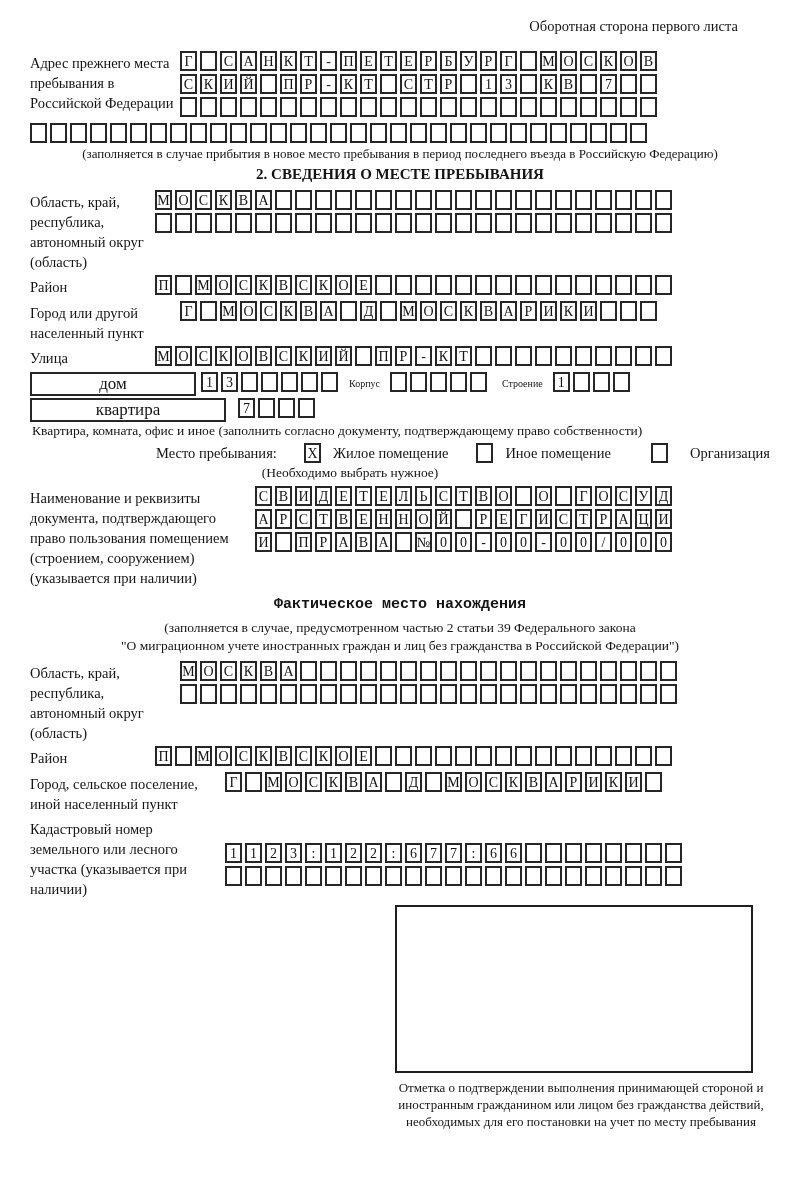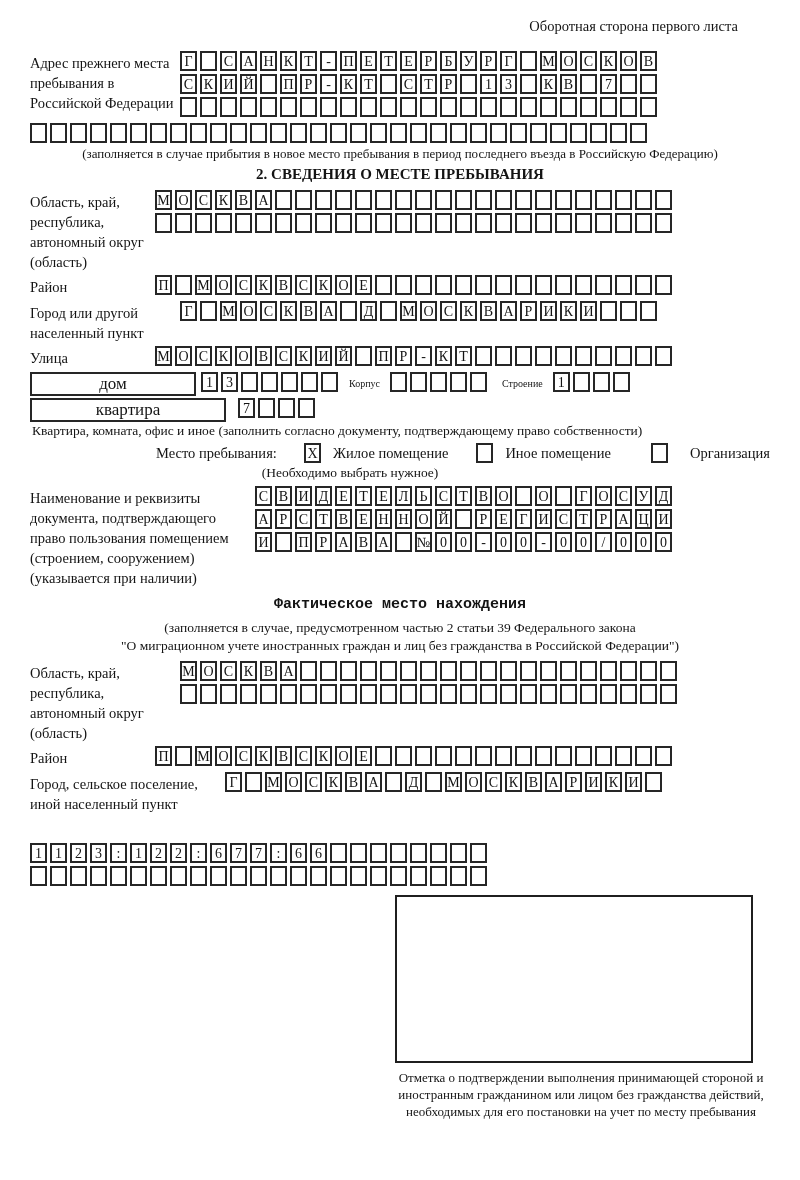--- a/index.html
+++ b/index.html
@@ -569,20 +569,21 @@
         <span class="cb">А</span>
         <span class="cb">Р</span>
         <span class="cb">И</span>
         <span class="cb">К</span>
         <span class="cb">И</span>
         <span class="cb"> </span>
       </div>
   </div>
 
   <div class="field">
+    <div class="flabel w195">Кадастровый номер земельного или лесного участка (указывается при наличии)</div>
     <div class="rows" style="padding-top:26px;">
       <div class="crow">
           <span class="cb">1</span>
           <span class="cb">1</span>
           <span class="cb">2</span>
           <span class="cb">3</span>
           <span class="cb">:</span>
           <span class="cb">1</span>
           <span class="cb">2</span>
           <span class="cb">2</span>

